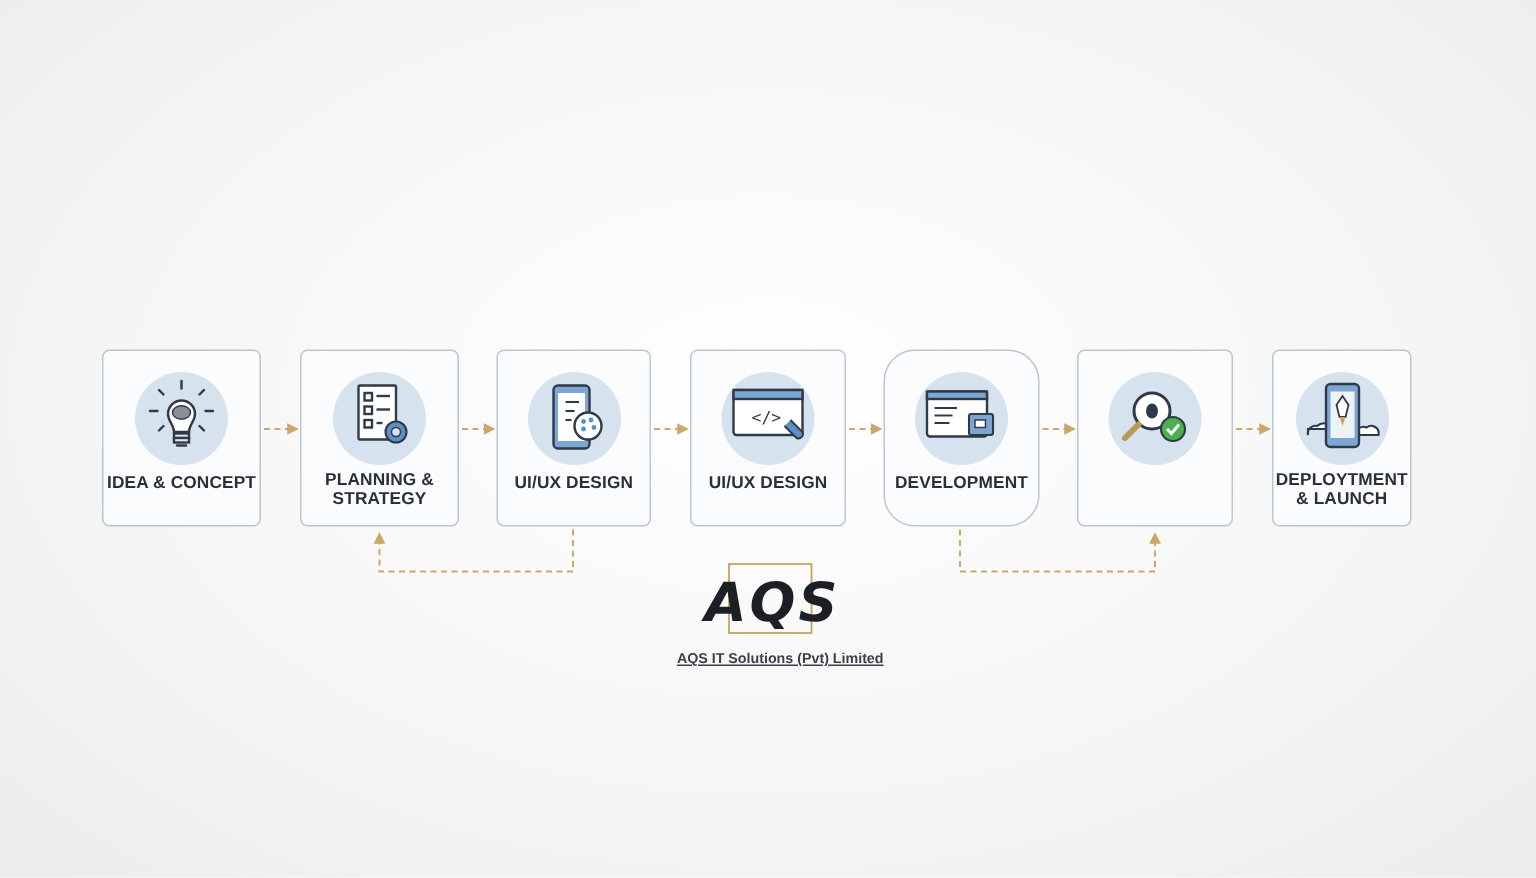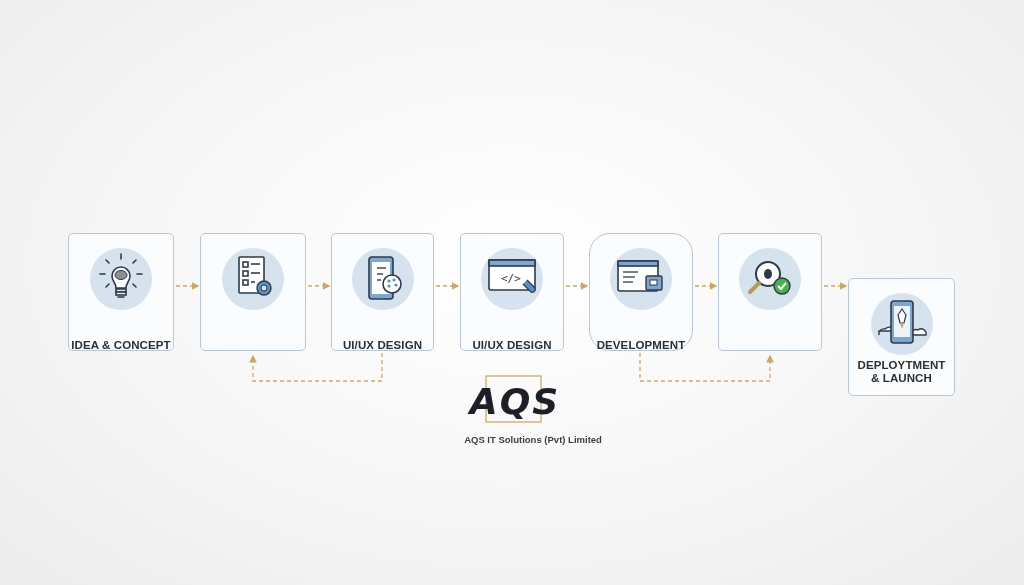--- a/index.html
+++ b/index.html
@@ -3,24 +3,24 @@
 <meta charset="utf-8">
 <style>
   html,body{margin:0;padding:0;}
   body{width:1024px;height:585px;overflow:hidden;position:relative;
        background:radial-gradient(ellipse at 50% 45%, #ffffff 0%, #f6f6f6 55%, #ececec 100%);
        font-family:"Liberation Sans", sans-serif;}
   .card{position:absolute;top:233px;height:118px;background:#fbfcfd;border:1.5px solid #b9c6d3;border-radius:5px;box-sizing:border-box;}
   .circle{position:absolute;left:50%;top:14px;width:62px;height:62px;margin-left:-31px;border-radius:50%;background:#d6e3ee;}
   .icon{position:absolute;left:50%;top:12px;width:66px;height:66px;margin-left:-33px;}
   .label{position:absolute;left:0;right:0;top:80px;text-align:center;font-weight:bold;font-size:11.5px;line-height:13px;color:#2b2f36;letter-spacing:0.1px;}
-  .label.one{top:105px;}
+  .label.one{top:82px;}
   svg{display:block;overflow:visible;}
   .logo{position:absolute;left:455px;top:372px;width:120px;height:68px;}
-  .company{position:absolute;left:448px;top:434px;width:170px;text-align:center;font-size:9.5px;font-weight:bold;color:#3a3f47;}
+  .company{position:absolute;left:419px;top:434px;width:170px;text-align:right;font-size:9.5px;font-weight:bold;color:#3a3f47;text-decoration:underline;}
 </style>
 </head>
 <body>
 
 <div class="card" style="left:68px;width:106px;">
   <div class="circle"></div>
   <svg class="icon" viewBox="0 0 66 66">
     <g stroke="#2f3a48" stroke-width="1.6" fill="none" stroke-linecap="round">
       <line x1="33" y1="8" x2="33" y2="13"></line>
         <line x1="18" y1="14" x2="21" y2="17"></line>
@@ -47,20 +47,21 @@
       <rect x="23" y="16" width="5" height="5" fill="none"></rect>
         <rect x="23" y="25" width="5" height="5" fill="none"></rect>
         <rect x="23" y="34" width="5" height="5" fill="none"></rect>
       <line x1="31" y1="18" x2="40" y2="18"></line>
         <line x1="31" y1="27" x2="40" y2="27"></line>
         <line x1="31" y1="36" x2="35" y2="36"></line>
     </g>
     <circle cx="44" cy="42" r="7" fill="#5b8fc7" stroke="#2f3a48" stroke-width="1.4"></circle>
     <circle cx="44" cy="42" r="3" fill="#d6e3ee" stroke="#2f3a48" stroke-width="1"></circle>
   </svg>
+  <div class="label"><span>PLANNING &amp;</span><br><span>STRATEGY</span></div>
 </div>
 
 <div class="card" style="left:331px;width:103px;">
   <div class="circle"></div>
   <svg class="icon" viewBox="0 0 66 66">
     <rect x="19" y="11" width="24" height="42" rx="3" fill="#7ea6d3" stroke="#2f3a48" stroke-width="1.6"></rect>
     <rect x="22" y="16" width="18" height="32" fill="#fff"></rect>
     <g stroke="#2f3a48" stroke-width="1.4">
         <line x1="27" y1="22" x2="36" y2="22"></line>
         <line x1="27" y1="28" x2="33" y2="28"></line>
@@ -108,21 +109,21 @@
   <div class="circle"></div>
   <svg class="icon" viewBox="0 0 66 66">
     <circle cx="31" cy="28" r="12" fill="#fff" stroke="#2f3a48" stroke-width="2"></circle>
     <ellipse cx="31" cy="28" rx="4" ry="5" fill="#2f3a48"></ellipse>
     <line x1="22" y1="37" x2="13" y2="46" stroke="#b79a55" stroke-width="4" stroke-linecap="round"></line>
     <circle cx="45" cy="40" r="8" fill="#4caf50" stroke="#2f3a48" stroke-width="1.4"></circle>
     <path d="M41 40l3 3 5-6" stroke="#fff" stroke-width="2" fill="none"></path>
   </svg>
 </div>
 
-<div class="card" style="left:848px;width:107px;margin-top:45px;">
+<div class="card" style="left:848px;width:93px;">
   <div class="circle"></div>
   <svg class="icon" viewBox="0 0 66 66">
     <path d="M10 44a5 5 0 0 1 6-6 7 7 0 0 1 11 2h-17z" fill="#fff" stroke="#2f3a48" stroke-width="1.4"></path>
     <path d="M42 44a5 5 0 0 1 7-5 5 5 0 0 1 8 5z" fill="#fff" stroke="#2f3a48" stroke-width="1.4"></path>
     <rect x="22" y="10" width="22" height="42" rx="3" fill="#7ea6d3" stroke="#2f3a48" stroke-width="1.6"></rect>
     <rect x="25" y="15" width="16" height="31" fill="#eef3f8"></rect>
     <path d="M33 18l4 6-2 8h-4l-2-8z" fill="#fff" stroke="#2f3a48" stroke-width="1.2"></path>
     <path d="M31 32l2 6 2-6z" fill="#c8a45a"></path>
   </svg>
   <div class="label"><span>DEPLOYTMENT</span><br><span>&amp; LAUNCH</span></div>

